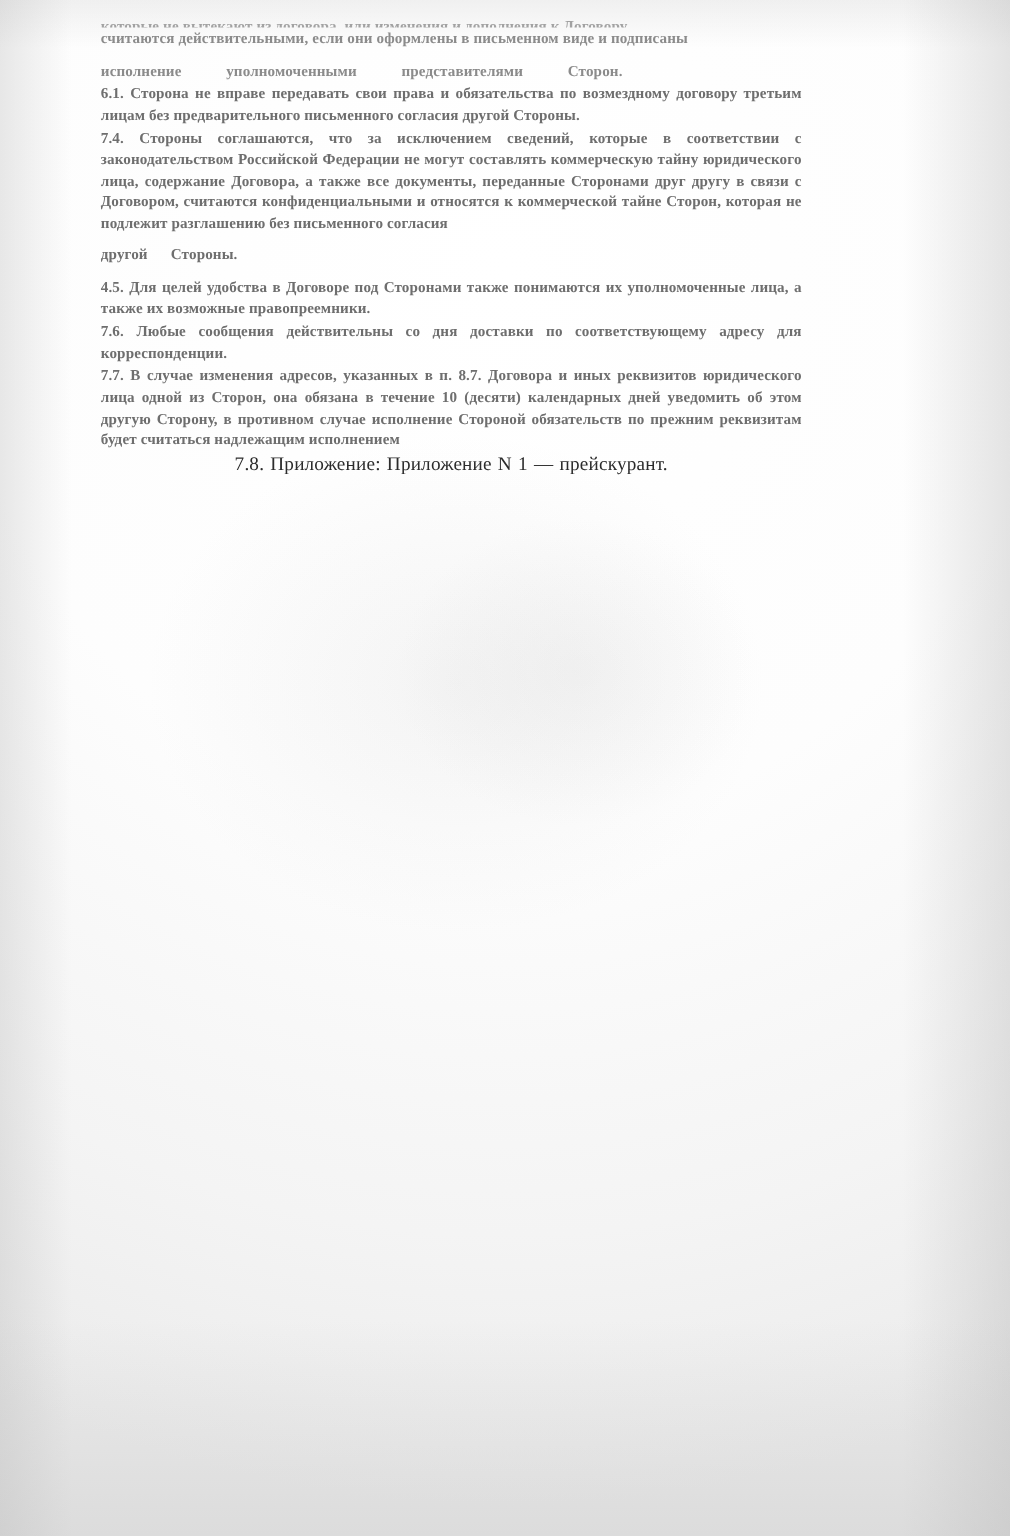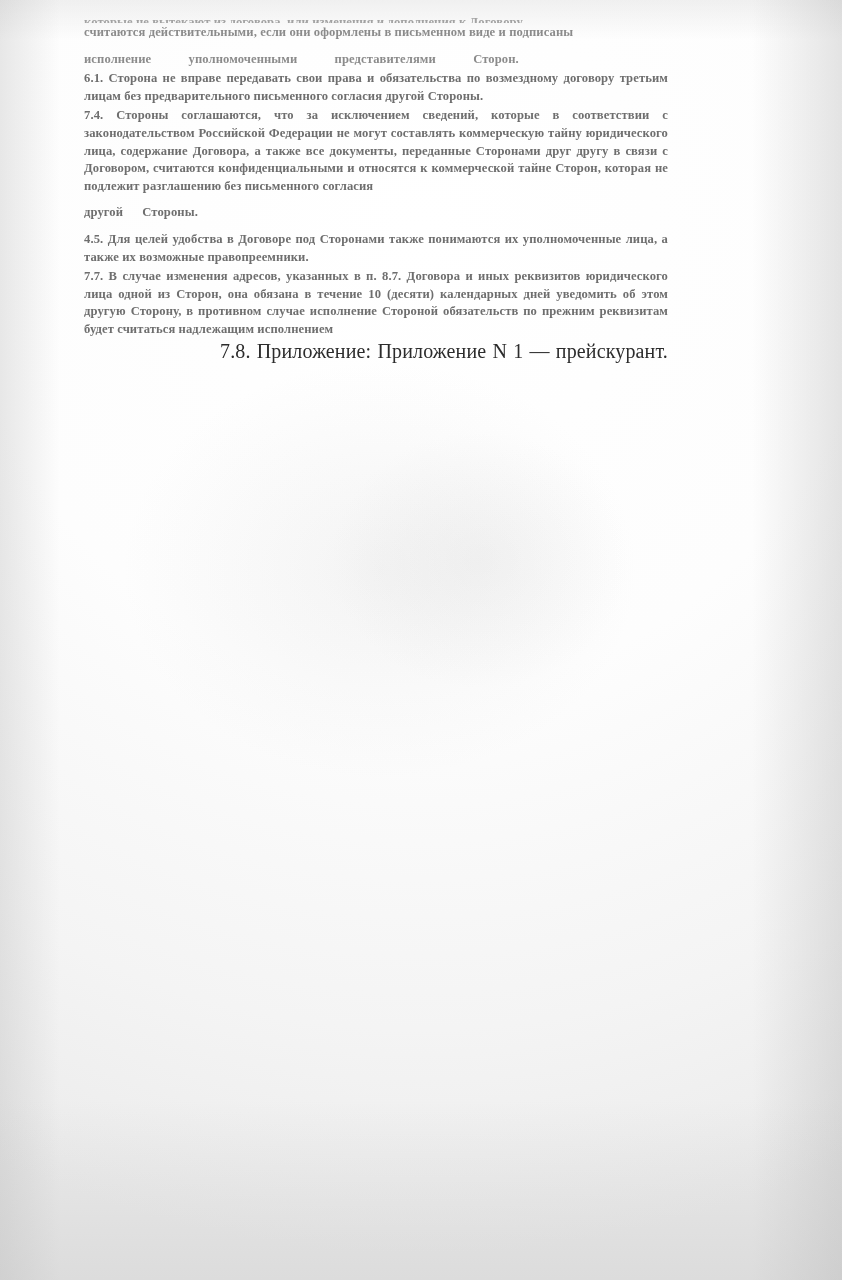--- a/index.html
+++ b/index.html
@@ -101,24 +101,24 @@
   p.para.wider {
     word-spacing: 16px;
   }
   p.para.widest {
     word-spacing: 34px;
   }
   
   p.para.sharp {
     color: #2c2c2c;
     font-weight: 400;
-    font-size: 20px;
+    font-size: 16px;
     line-height: 20px;
     letter-spacing: 0.15px;
-    text-align: right;
+    text-align: center;
     word-spacing: 1px;
   }
   p.gap-top {
     margin-top: 9px;
   }
 </style>
 </head>
 <body>
 
 <div class="page">
@@ -140,20 +140,21 @@
     <p class="para faint widest gap-top">исполнение уполномоченными представителями Сторон.</p>
 
     <p class="para">6.1. Сторона не вправе передавать свои права и обязательства по возмездному договору третьим лицам без предварительного письменного согласия другой Стороны.</p>
 
     <p class="para">7.4. Стороны соглашаются, что за исключением сведений, которые в соответствии с законодательством Российской Федерации не могут составлять коммерческую тайну юридического лица, содержание Договора, а также все документы, переданные Сторонами друг другу в связи с Договором, считаются конфиденциальными и относятся к коммерческой тайне Сторон, которая не подлежит разглашению без письменного согласия</p>
 
     <p class="para wider gap-top">другой Стороны.</p>
 
     <p class="para gap-top">4.5. Для целей удобства в Договоре под Сторонами также понимаются их уполномоченные лица, а также их возможные правопреемники.</p>
 
+    <p class="para">7.6. Любые сообщения действительны со дня доставки по соответствующему адресу для корреспонденции.</p>
 
     <p class="para">7.7. В случае изменения адресов, указанных в п. 8.7. Договора и иных реквизитов юридического лица одной из Сторон, она обязана в течение 10 (десяти) календарных дней уведомить об этом другую Сторону, в противном случае исполнение Стороной обязательств по прежним реквизитам будет считаться надлежащим исполнением</p>
 
 
     <p class="para sharp">7.8. Приложение: Приложение N 1 — прейскурант.</p>
 
   </div>
 </div>
 
 </body></html>

